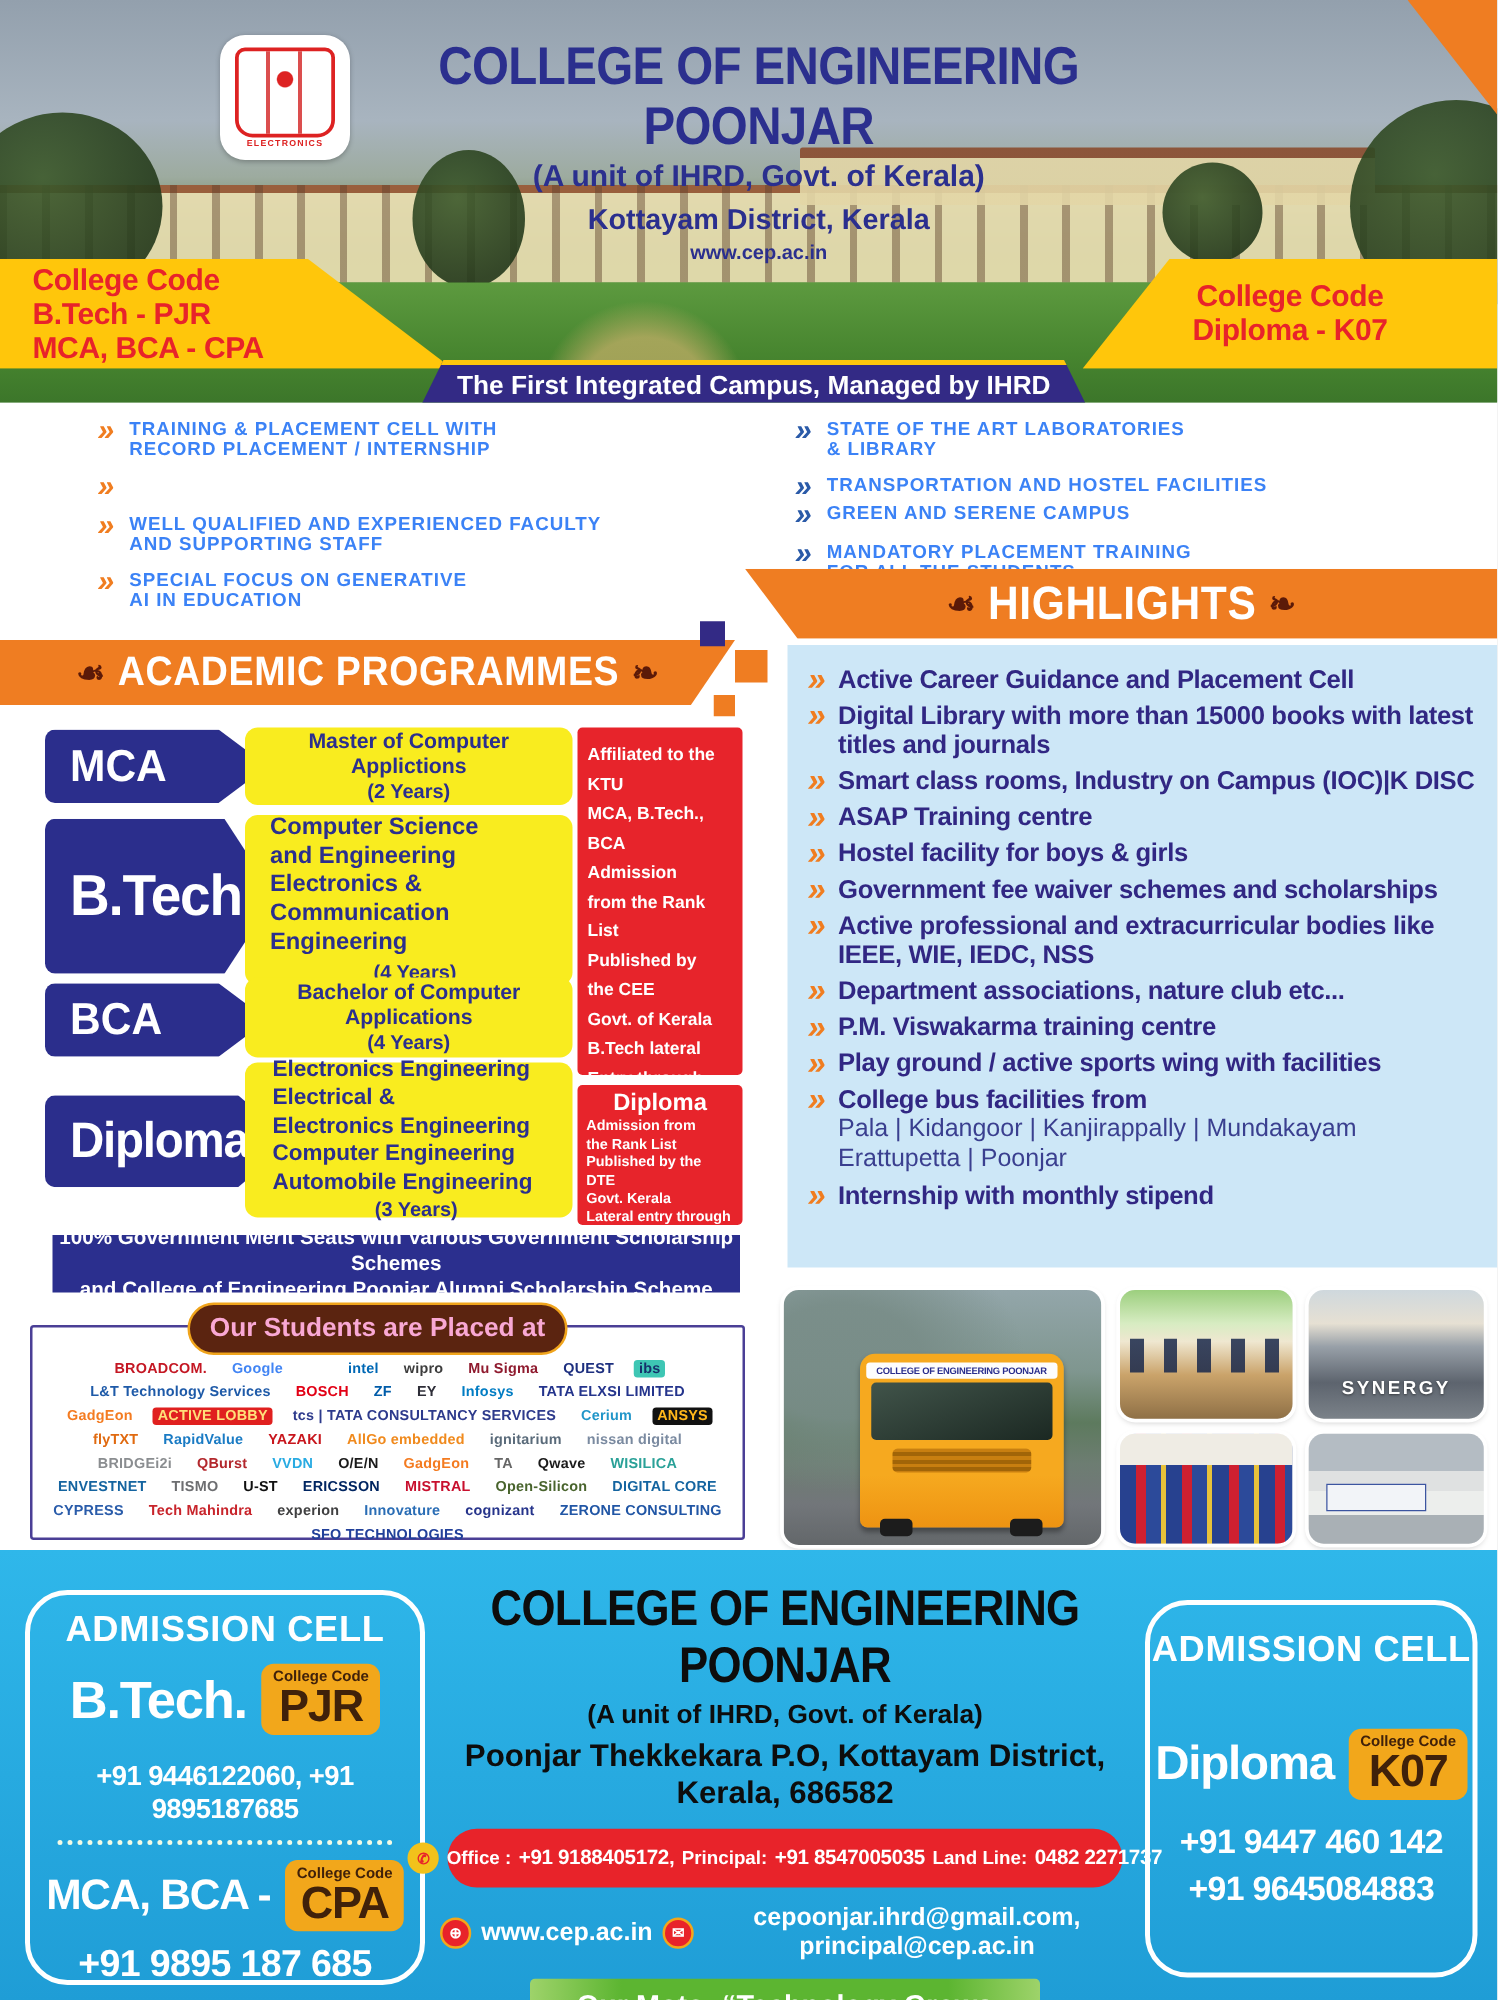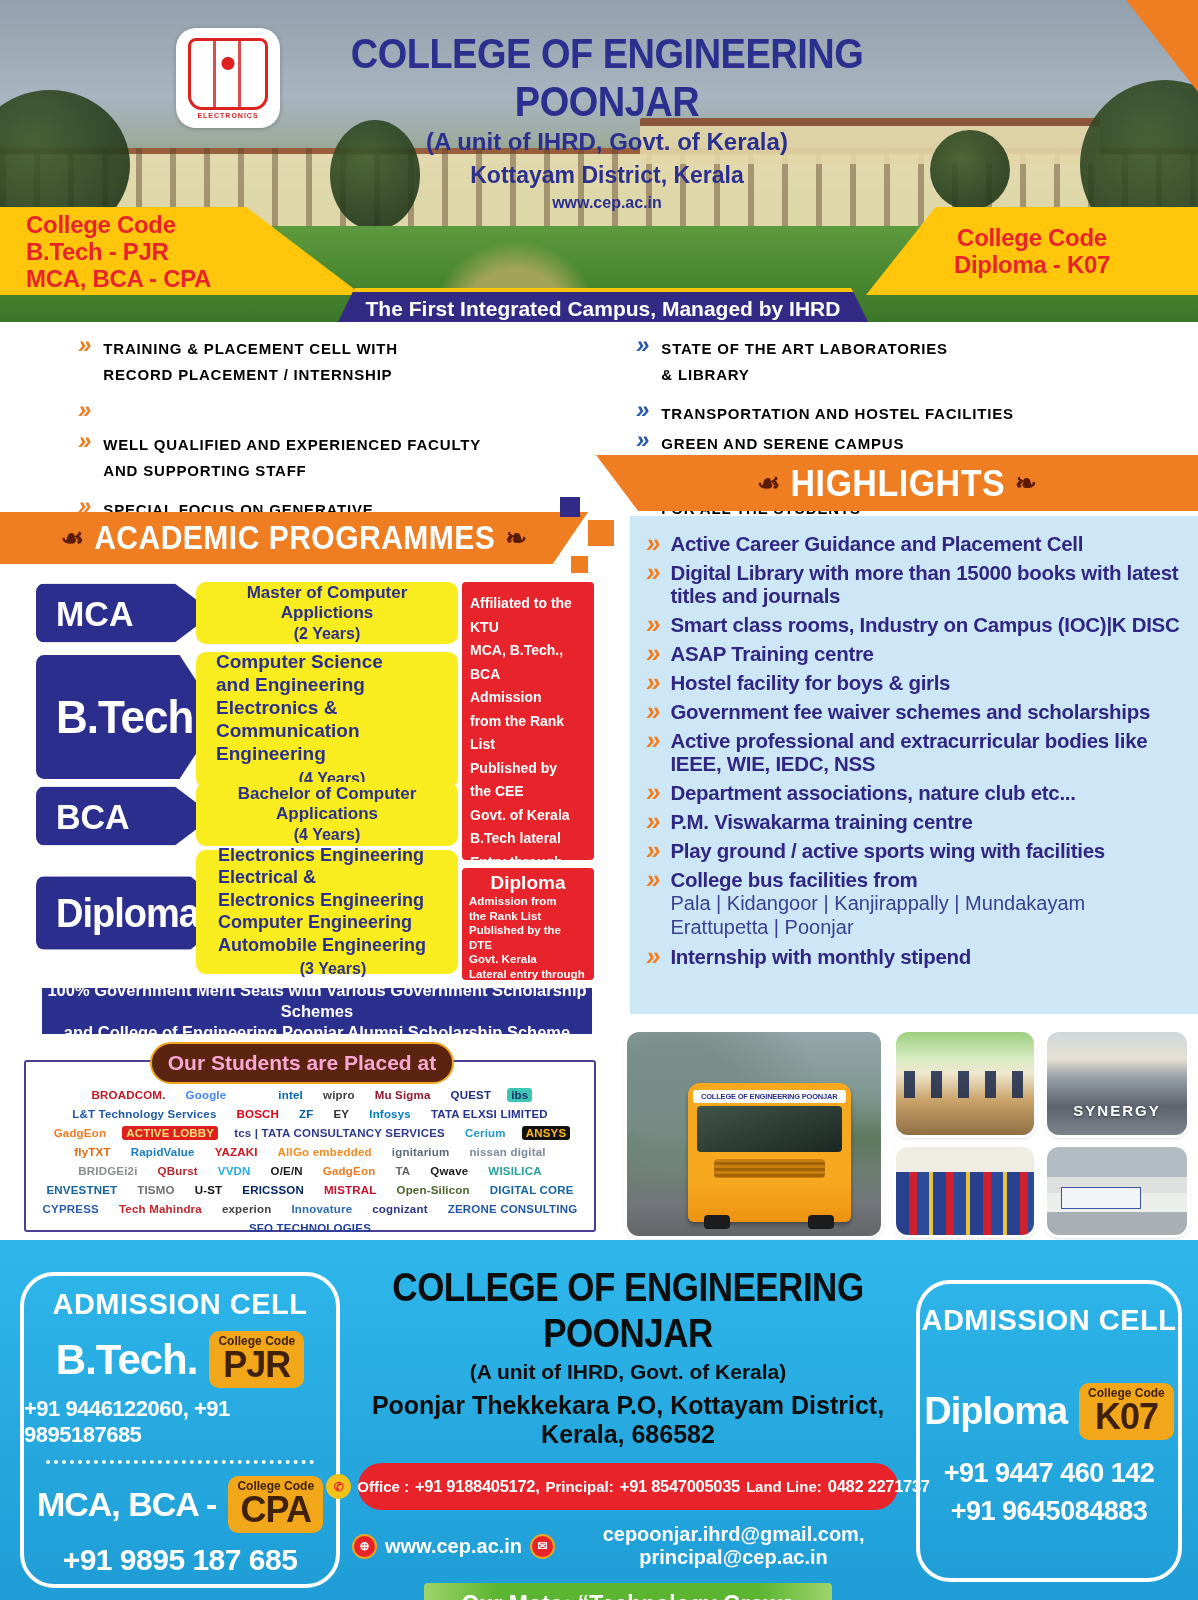--- a/index.html
+++ b/index.html
@@ -49,21 +49,21 @@
     color:#fff;font-size:21px;font-weight:800;display:flex;align-items:center;justify-content:center;}
 
   
   .feat-col{position:absolute;display:flex;flex-direction:column;gap:13px;}
   .feat-col.left{left:78px;top:336px;width:530px;}
   .feat-col.right{left:636px;top:336px;width:545px;}
   .feat{display:flex;gap:12px;align-items:flex-start;}
   .feat-arrow{font-size:24px;line-height:18px;font-weight:900;font-style:italic;}
   .feat-col.left .feat-arrow{color:#f07d20;}
   .feat-col.right .feat-arrow{color:#2a5aa8;}
-  .feat-text{font-size:15px;font-weight:800;color:#000000;letter-spacing:.8px;line-height:26px;white-space:pre-line;}
+  .feat-text{font-size:15px;font-weight:800;color:#3b82f6;letter-spacing:.8px;line-height:16px;white-space:pre-line;}
   .feat-col.right .feat:nth-of-type(3){margin-top:-9px;}
 
   
   .acad-banner{position:absolute;left:0;top:512px;width:588px;height:52px;background:#ef7d22;
     clip-path:polygon(0 0,100% 0,94% 100%,0 100%);
     display:flex;align-items:center;justify-content:center;gap:10px;}
   .sec-title{color:#fff;font-size:30px;font-weight:900;letter-spacing:.5px;transform:scaleY(1.1);}
   .flourish{color:#5c1a08;font-size:26px;font-weight:700;}
   .sq{position:absolute;}
   .sq1{left:560px;top:497px;width:20px;height:20px;background:#332a85;}
@@ -157,21 +157,21 @@
     display:flex;flex-direction:column;align-items:center;color:#fff;}
   .adm-left{left:20px;top:32px;width:320px;height:316px;padding-top:12px;}
   .adm-right{left:916px;top:40px;width:266px;height:302px;padding-top:20px;}
   .adm-title{font-size:29px;font-weight:800;letter-spacing:.5px;}
   .adm-row{display:flex;align-items:center;gap:12px;margin-top:10px;}
   .adm-course{font-size:42px;font-weight:900;letter-spacing:-1px;}
   .adm-course2{font-size:34px;font-weight:900;letter-spacing:-1px;}
   .badge{background:#f2a71b;border-radius:10px;padding:3px 9px 6px;color:#40210a;text-align:center;}
   .badge .bl{font-size:12px;font-weight:800;}
   .badge .bc{font-size:36px;font-weight:900;line-height:.95;letter-spacing:-1px;}
-  .adm-phones{font-size:22px;font-weight:900;margin-top:8px;letter-spacing:-.5px;}
+  .adm-phones{font-size:22px;font-weight:900;margin-top:20px;letter-spacing:-.5px;text-align:center;}
   .dotline{width:86%;border-top:4px dotted rgba(255,255,230,.95);margin:12px 0 2px;}
   .adm-phone-lg{font-size:30px;font-weight:900;margin-top:10px;letter-spacing:-.5px;}
   .adm-right .adm-course{font-size:38px;}
   .adm-right .adm-phones{font-size:27px;margin-top:14px;line-height:38px;text-align:center;}
 
   .foot-center{position:absolute;left:352px;top:24px;width:552px;text-align:center;color:#0d0d0d;}
   .fc-title{font-size:35px;font-weight:900;letter-spacing:-.5px;transform:scaleY(1.15);transform-origin:top;}
   .fc-sub{font-size:21px;font-weight:800;margin-top:16px;}
   .fc-addr{font-size:25px;font-weight:800;margin-top:7px;}
   .contact-pill{margin:14px auto 0;width:540px;background:#e8232a;border-radius:26px;color:#fff;

